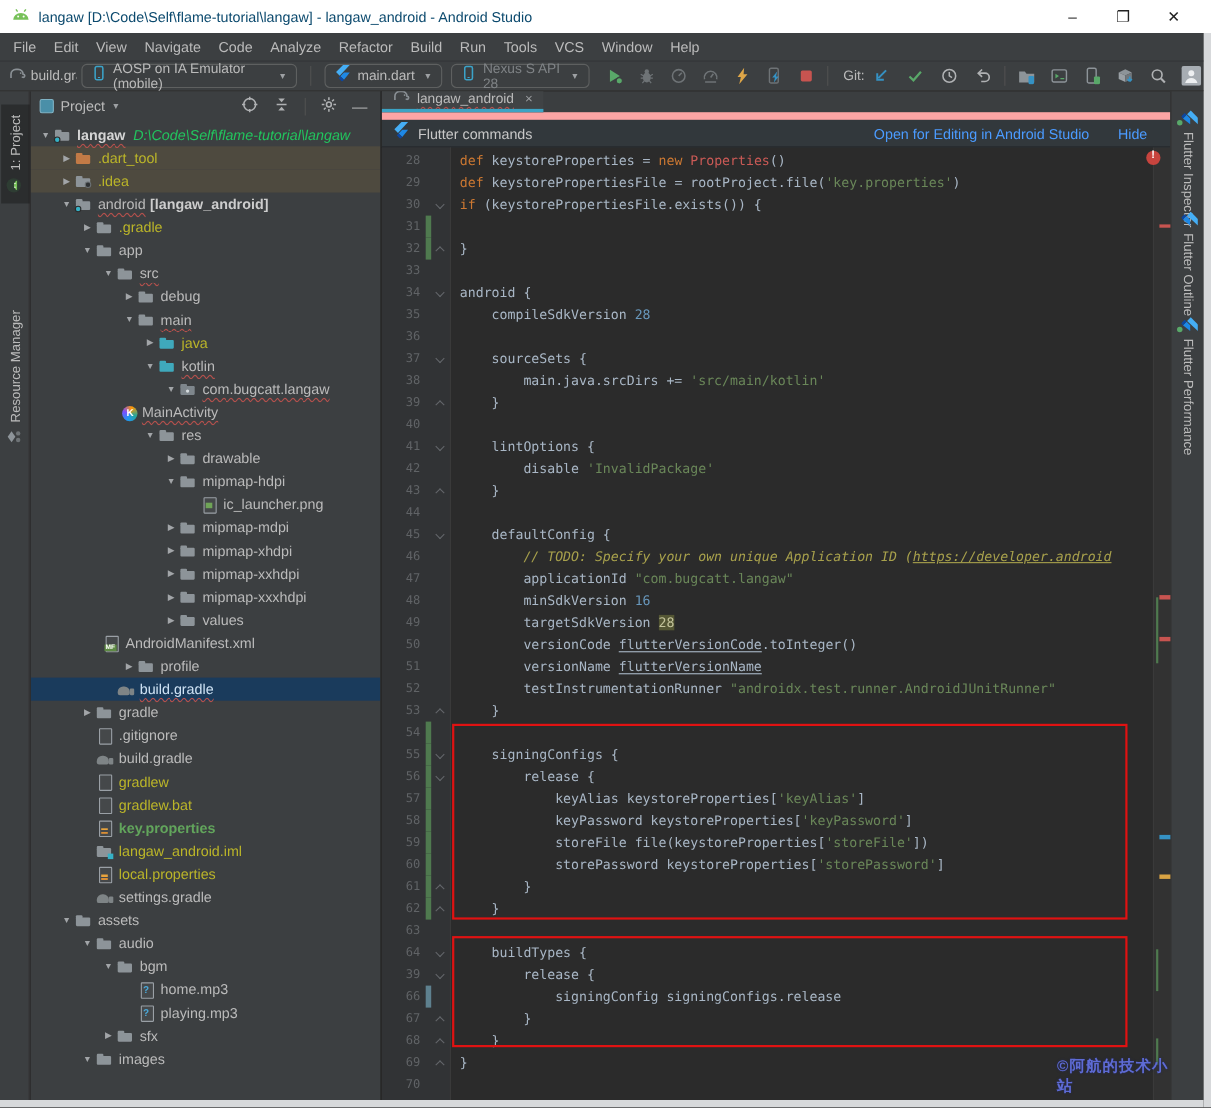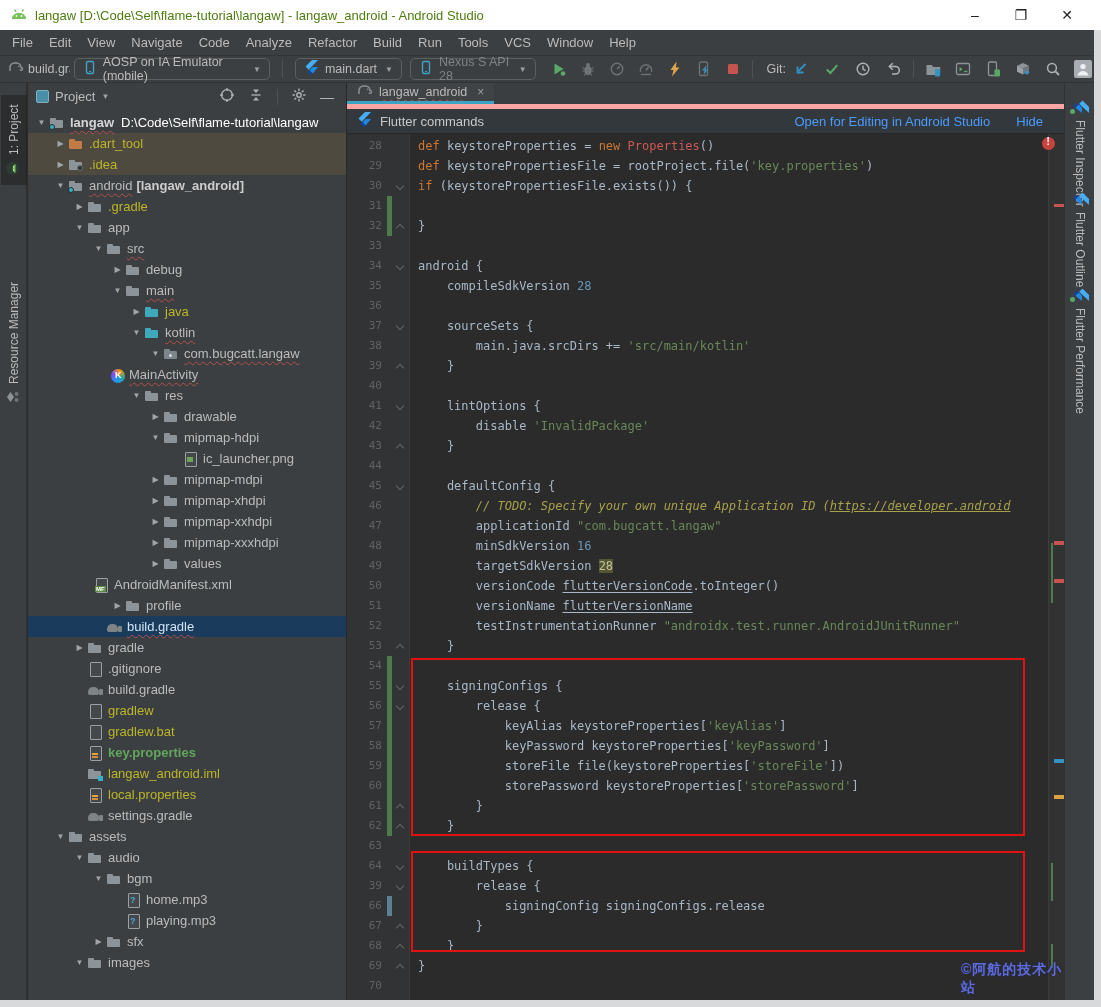--- a/index.html
+++ b/index.html
@@ -2,21 +2,21 @@
 <html><head>
 <meta charset="utf-8">
 <style>
   *{margin:0;padding:0;box-sizing:border-box;}
   html,body{background:#1e1e1e;}
   body{font-family:"Liberation Sans",sans-serif;}
   .window{position:relative;width:1101px;height:1007px;background:#2B2B2B;overflow:hidden;}
 
   
   .titlebar{position:absolute;left:0;top:0;width:1101px;height:30px;background:#FFFFFF;display:flex;align-items:center;padding:0 10px;}
-  .titlebar .ttl{font-size:13px;color:#4d7c0f;margin-left:7px;}
+  .titlebar .ttl{font-size:13px;color:#0c4a6e;margin-left:7px;}
   .win-controls{margin-left:auto;display:flex;align-items:center;gap:30px;padding-right:16px;}
   .win-controls span{color:#222;font-size:14px;width:16px;text-align:center;cursor:default;}
   .edge-right{position:absolute;left:1094px;top:30px;width:7px;height:977px;background:#D7D9DB;}
   .edge-bottom{position:absolute;left:0;top:1000px;width:1094px;height:7px;background:#D7D9DB;}
 
   .menubar{position:absolute;left:0;top:30px;width:1094px;height:26px;background:#3C3F41;display:flex;align-items:center;padding:0 4px;border-bottom:1px solid #333638;}
   .menu-item{color:#BBBBBB;font-size:13px;padding:3px 8px;border-radius:2px;}
 
   .toolbar{position:absolute;left:0;top:56px;width:1094px;height:27px;background:#3C3F41;display:flex;align-items:center;border-bottom:1px solid #323232;padding-left:8px;}
   .tb-gap{width:8px;flex:none;}
@@ -45,21 +45,21 @@
   .tree{padding-top:2px;}
   .tree-row{height:21px;display:flex;align-items:center;white-space:nowrap;font-size:13px;color:#BBBBBB;}
   .tree-row.sel{background:#1A3B5C;}
   .tree-row.sel .lbl{color:#CFE3F5;}
   .tree-row.brown{background:#4E4A3F;}
   .arrow{width:15px;flex:none;text-align:center;font-size:8px;color:#A2A5A8;}
   .lbl.olive{color:#BBB529;}
   .lbl.green{color:#62A55C;font-weight:bold;}
   .lbl.bold{font-weight:bold;color:#D5D5D5;}
   .lbl.sq{text-decoration:underline wavy #B5504C 1px;text-underline-offset:3px;}
-  .path{color:#ffffff;margin-left:7px;}
+  .path{color:#22c55e;margin-left:7px;font-style:italic;}
   .suffix{color:#CDCDCD;font-weight:bold;margin-left:4px;}
 
   
   .ic{width:17px;height:16px;display:inline-block;position:relative;flex:none;margin-right:4px;}
   .ic-folder::before{content:'';position:absolute;left:1px;top:5px;width:13px;height:8px;background:var(--fc,#8D9499);border-radius:1px;}
   .ic-folder::after{content:'';position:absolute;left:1px;top:3px;width:6px;height:3px;background:var(--fc,#8D9499);border-radius:1px 1px 0 0;}
   .ic-folder.src{--fc:#3FA9BC;}
   .ic-folder.ex{--fc:#C27A46;}
   .ic-folder.pkg{--fc:#7E868C;}
   .ov-teal{position:absolute;left:0;bottom:1px;width:6px;height:6px;border-radius:50%;background:#35B1C6;border:1px solid #2B2B2B;}
@@ -71,21 +71,21 @@
   .ov-mf{position:absolute;left:2px;bottom:1px;font-size:6px;font-weight:bold;color:#fff;background:#5E8A44;padding:0 1px;line-height:6px;}
   .ov-q{position:absolute;left:5px;top:3px;font-size:9px;font-weight:bold;color:#4BA8D8;}
   .ic-page.img::after{content:'';position:absolute;left:5px;top:6px;width:6px;height:5px;background:#6FA457;}
   .ic-gradle::before{content:'';position:absolute;left:1px;top:5px;width:11px;height:8px;background:#7E8486;border-radius:5px 5px 2px 2px;}
   .ic-gradle::after{content:'';position:absolute;right:1px;top:7px;width:4px;height:6px;background:#7E8486;border-radius:1px;}
   .ic-kotlin{border-radius:50%;width:14px;height:14px;top:1px;background:conic-gradient(from 200deg,#2196F3,#7C4DFF,#FF9800,#26A69A,#2196F3);}
   .ic-kotlin::before{content:'K';position:absolute;left:4px;top:1px;font-size:9px;color:#fff;font-weight:bold;}
 
   
   .editor{position:absolute;left:346px;top:0;width:718px;height:917px;background:#2B2B2B;border-left:1px solid #282828;overflow:hidden;}
-  .tabbar{position:absolute;left:0;top:0;width:718px;height:26px;background:#3B3E40;border-bottom:5px solid #fca5a5;display:flex;align-items:flex-end;}
+  .tabbar{position:absolute;left:0;top:0;width:718px;height:26px;background:#3B3E40;border-bottom:7px solid #fca5a5;display:flex;align-items:flex-end;}
   .tab{display:flex;align-items:center;gap:6px;height:25px;padding:0 10px;background:#40444. ;position:relative;}
   .tab{background:#404345;}
   .tab .t-lbl{font-size:12.5px;color:#BBBBBB;text-decoration:underline wavy #B5504C 1px;text-underline-offset:3px;}
   .tab .t-close{color:#9DA0A3;font-size:12px;margin-left:4px;}
   .tab::after{content:'';position:absolute;left:0;right:0;bottom:0;height:3px;background:#3BA3C4;}
   .banner{position:absolute;left:0;top:26px;width:718px;height:25px;background:#32383C;border-bottom:1px solid #24282B;display:flex;align-items:center;padding:0 10px;gap:8px;}
   .banner .b-lbl{font-size:13px;color:#C8C8C8;}
   .banner .b-links{margin-left:auto;display:flex;gap:26px;padding-right:12px;}
   .banner a{font-size:13px;color:#4B9BFF;text-decoration:none;}
 

